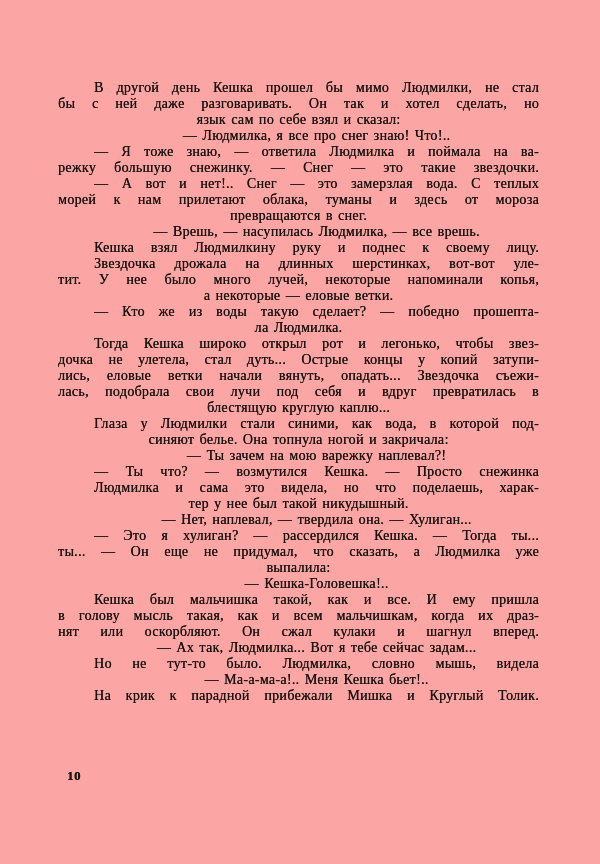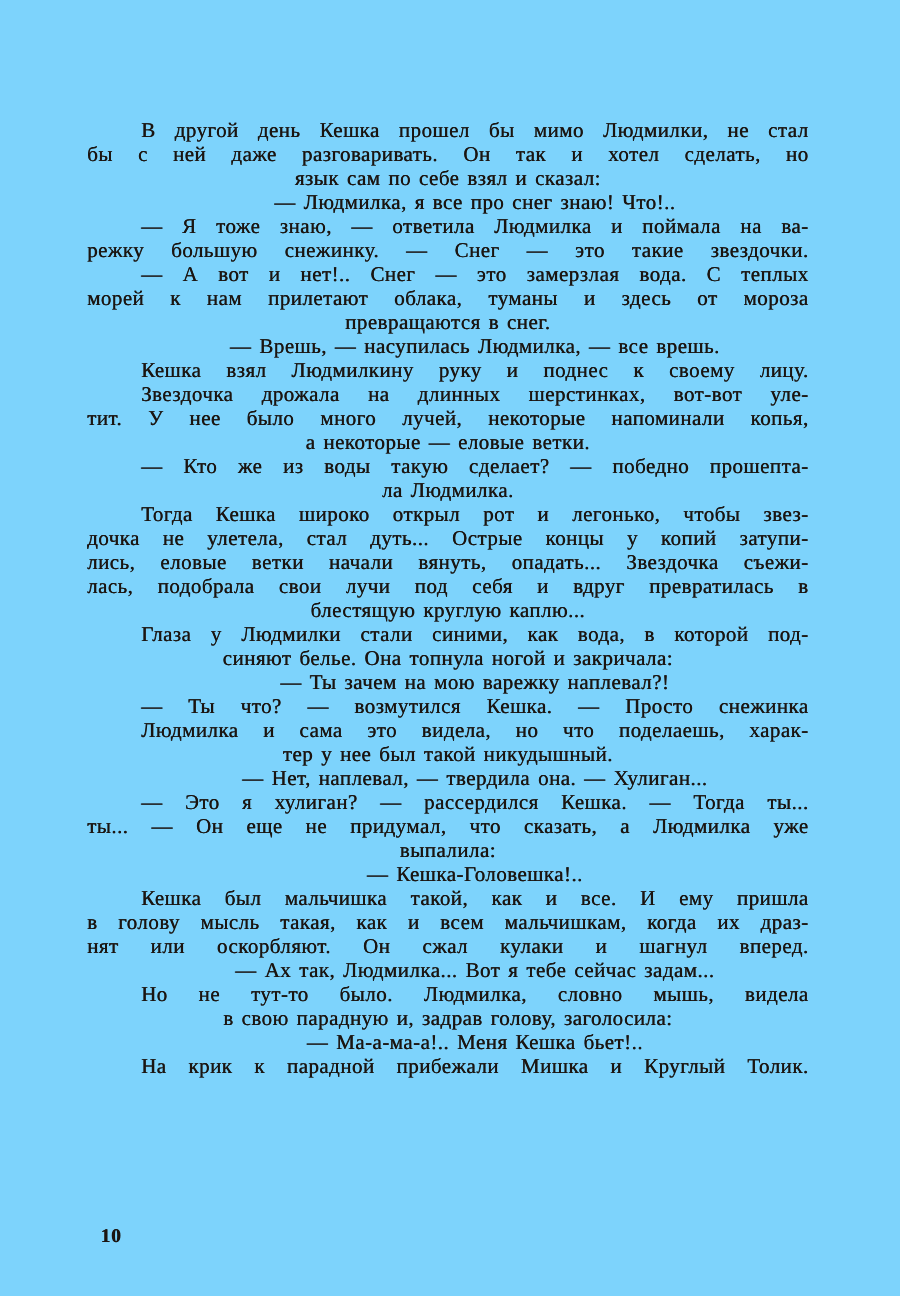--- a/index.html
+++ b/index.html
@@ -4,21 +4,21 @@
 <style>
   html, body {
     margin: 0;
     padding: 0;
     background: #fcfcfa;
   }
   .page {
     position: relative;
     width: 600px;
     height: 864px;
-    background: #7dd3fc;
+    background: #fca5a5;
     overflow: hidden;
   }
   .textblock {
     position: absolute;
     left: 58px;
     top: 80px;
     width: 481px;
   }
   .ln {
     font-family: "Liberation Serif", "DejaVu Serif", serif;
@@ -43,21 +43,20 @@
   .pageno {
     position: absolute;
     left: 67px;
     top: 768px;
     font-family: "Liberation Serif", "DejaVu Serif", serif;
     font-size: 13px;
     font-weight: bold;
     color: #1b1511;
     letter-spacing: 0.5px;
     text-shadow: 0.25px 0 0 currentColor;
-    margin-top: 48px;
   }
 </style>
 </head>
 <body>
 
 <div class="page">
   <div class="textblock">
     <div class="ln ind just">В другой день Кешка прошел бы мимо Людмилки, не стал</div>
     <div class="ln just">бы с ней даже разговаривать. Он так и хотел сделать, но</div>
     <div class="ln">язык сам по себе взял и сказал:</div>
@@ -88,18 +87,17 @@
     <div class="ln ind">— Нет, наплевал, — твердила она. — Хулиган...</div>
     <div class="ln ind just">— Это я хулиган? — рассердился Кешка. — Тогда ты...</div>
     <div class="ln just">ты... — Он еще не придумал, что сказать, а Людмилка уже</div>
     <div class="ln">выпалила:</div>
     <div class="ln ind">— Кешка-Головешка!..</div>
     <div class="ln ind just">Кешка был мальчишка такой, как и все. И ему пришла</div>
     <div class="ln just">в голову мысль такая, как и всем мальчишкам, когда их драз-</div>
     <div class="ln just">нят или оскорбляют. Он сжал кулаки и шагнул вперед.</div>
     <div class="ln ind">— Ах так, Людмилка... Вот я тебе сейчас задам...</div>
     <div class="ln ind just">Но не тут-то было. Людмилка, словно мышь, видела</div>
-    <div class="ln">в свою парадную и, задрав голову, заголосила:</div>
     <div class="ln ind">— Ма-а-ма-а!.. Меня Кешка бьет!..</div>
     <div class="ln ind just">На крик к парадной прибежали Мишка и Круглый Толик.</div>
   </div>
   <div class="pageno">10</div>
 </div>
 
 </body></html>

